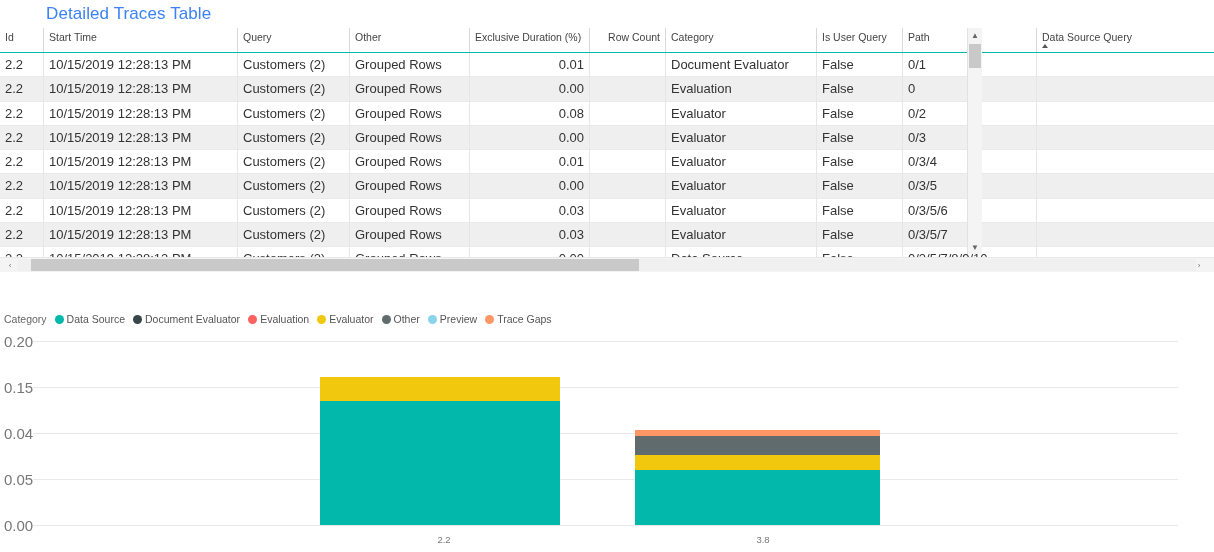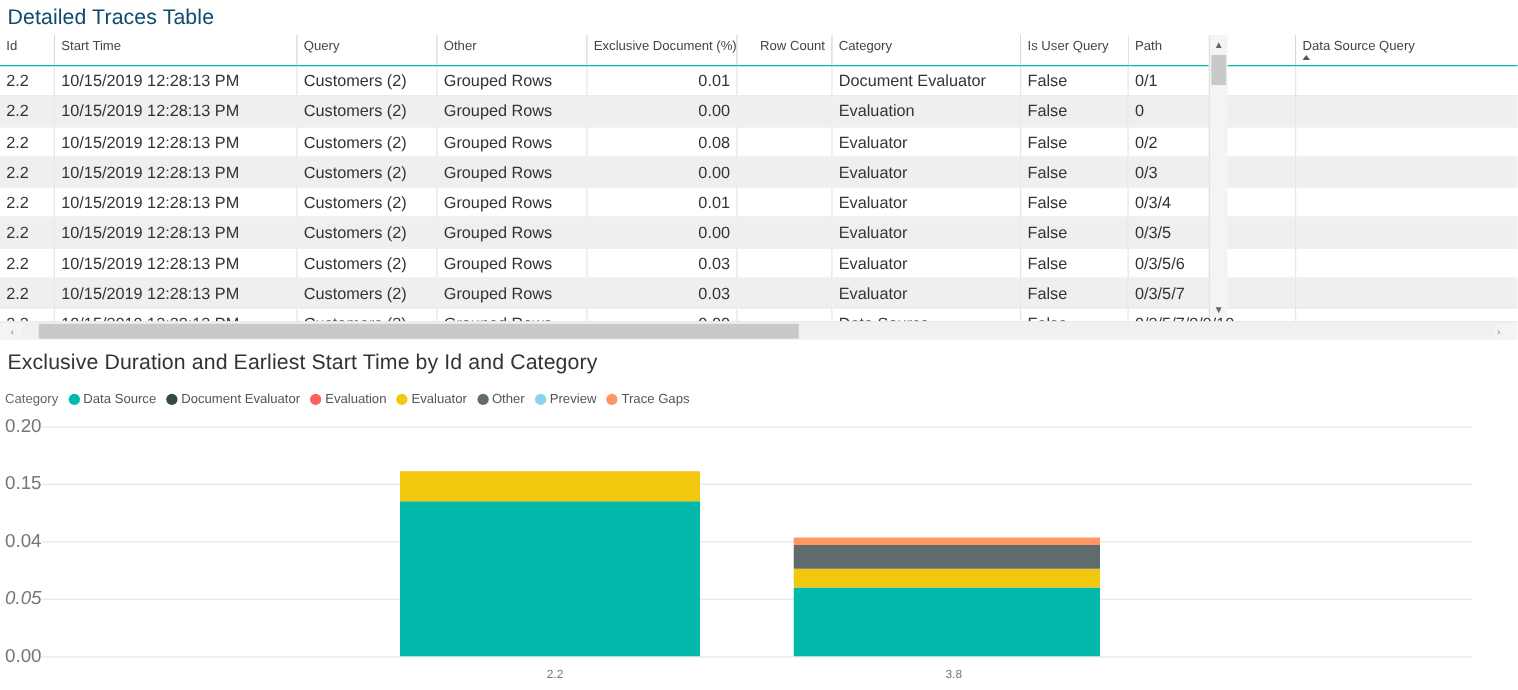--- a/index.html
+++ b/index.html
@@ -7,22 +7,22 @@
     width:1214px;height:552px;
     background:#ffffff;
     font-family:"Liberation Sans", sans-serif;
     color:#333333;
     overflow:hidden;
     position:relative;
   }
   
   #table-visual{position:absolute;left:0;top:0;width:1214px;height:272px;}
   .visual-title{
-    font-size:17px;color:#0c4a6e;font-weight:400;
-    padding:2px 0 0 6px;line-height:24px;letter-spacing:.1px;
+    font-size:17px;color:#3b82f6;font-weight:400;
+    padding:2px 0 0 6px;line-height:24px;letter-spacing:.1px;margin-left:40px;
   }
   .table-wrap{position:absolute;left:0;top:28px;width:982px;height:244px;}
   .grid{
     position:absolute;left:0;top:0;width:1200px;
     border-collapse:collapse;table-layout:fixed;
   }
   .grid th{
     font-size:10.5px;font-weight:400;color:#444444;
     text-align:left;vertical-align:top;
     padding:3px 5px 4px 5px;height:15px;
@@ -123,21 +123,21 @@
           <th class="c-start">
             <span>Start Time</span>
           </th>
           <th class="c-query">
             <span>Query</span>
           </th>
           <th class="c-step">
             <span>Other</span>
           </th>
           <th class="c-excl">
-            <span>Exclusive Document (%)</span>
+            <span>Exclusive Duration (%)</span>
           </th>
           <th class="c-rows num">
             <span>Row Count</span>
           </th>
           <th class="c-cat">
             <span>Category</span>
           </th>
           <th class="c-user">
             <span>Is User Query</span>
           </th>
@@ -271,21 +271,20 @@
     <div class="hscroll">
       <div class="track"></div>
       <div class="arrow left">‹</div>
       <div class="thumb"></div>
       <div class="arrow right">›</div>
     </div>
   </div>
 </section>
 
 <section id="chart-visual">
-  <div class="chart-title">Exclusive Duration and Earliest Start Time by Id and Category</div>
 
   <div class="legend">
     <span class="lg-title">Category</span>
   <span class="lg-item">
         <span class="dot" style="background: rgb(1, 184, 170);"></span>
         <span>Data Source</span>
       </span>
       <span class="lg-item">
         <span class="dot" style="background: rgb(55, 70, 73);"></span>
         <span>Document Evaluator</span>
@@ -309,21 +308,21 @@
       <span class="lg-item">
         <span class="dot" style="background: rgb(254, 150, 102);"></span>
         <span>Trace Gaps</span>
       </span>
     </div>
 
   <div class="plot">
       <div class="gridline" style="top: 193px;"></div>
       <div class="ylabel" style="top: 193px;">0.00</div>
       <div class="gridline" style="top: 147px;"></div>
-      <div class="ylabel" style="top: 147px; font-style: italic;">0.05</div>
+      <div class="ylabel" style="top: 147px;">0.05</div>
       <div class="gridline" style="top: 101px;"></div>
       <div class="ylabel" style="top: 101px;">0.04</div>
       <div class="gridline" style="top: 55px;"></div>
       <div class="ylabel" style="top: 55px;">0.15</div>
       <div class="gridline" style="top: 9px;"></div>
       <div class="ylabel" style="top: 9px;">0.20</div>
       <div class="bar" style="left: 320px; width: 240px; top: 9px; bottom: 27px;">
         <div class="seg" style="background: rgb(1, 184, 170); top: 59.8px; height: 124.2px;"></div>
         <div class="seg" style="background: rgb(242, 200, 15); top: 35.88px; height: 23.92px;"></div>
       </div>

